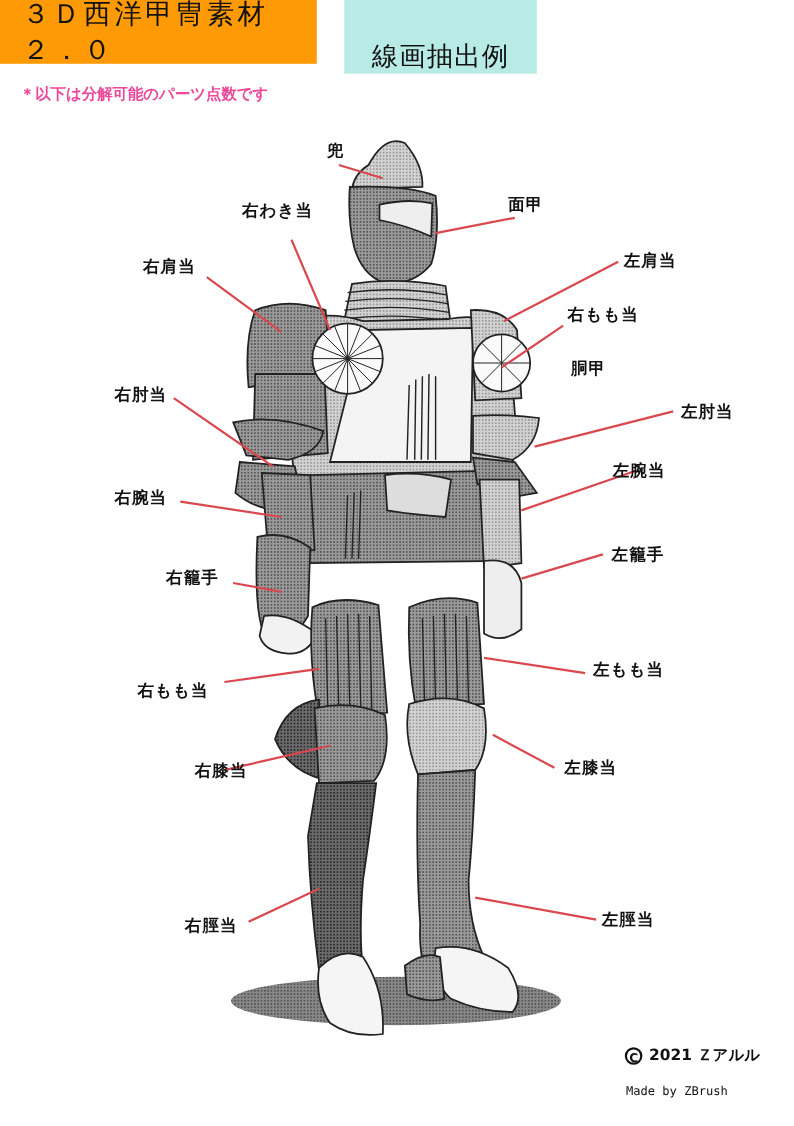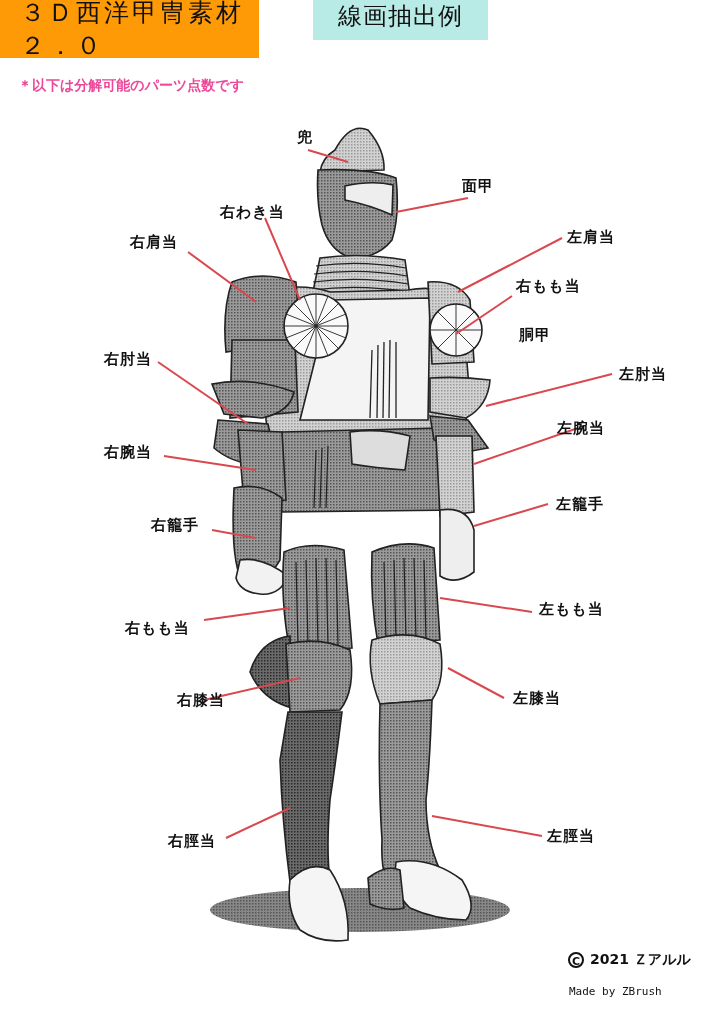--- a/index.html
+++ b/index.html
@@ -1,22 +1,22 @@
 <!DOCTYPE html>
 <html><head>
 <meta charset="utf-8">
 <style>
   html, body { margin:0; padding:0; background:#ffffff; }
   body { width:722px; height:1024px; position:relative; overflow:hidden;
          font-family:"DejaVu Sans","Liberation Sans",sans-serif; color:#111; }
-  .hdr-main { position:absolute; left:0; top:0; width:259px; height:58px;
+  .hdr-main { position:absolute; left:0; top:0; width:288px; height:58px;
               background:#fe9a06; display:flex; align-items:center;justify-content:center; }
   .hdr-main span { font-size:25px; letter-spacing:3px; margin-left:20px; font-weight:normal; color:#111; }
-  .hdr-sub { position:absolute; left:313px; top:0; width:175px; height:40px;
-             background:#b8eae6; display:flex; align-items:flex-start; justify-content:center; }
+  .hdr-sub { position:absolute; left:313px; top:0; width:175px; height:67px;
+             background:#b8eae6; display:flex; align-items:flex-end; justify-content:center; }
   .hdr-sub span { font-size:24px; letter-spacing:1px; color:#111; }
   .note { position:absolute; left:18px; top:77px; font-size:14px; font-weight:bold; color:#ec4899; }
   .figure { position:absolute; left:0; top:0; width:722px; height:1024px; }
   .label { position:absolute; font-size:15px; font-weight:bold; color:#111; white-space:nowrap; letter-spacing:1px; }
   .copy { position:absolute; left:568px; top:951px; font-size:14px; font-weight:bold; display:flex; align-items:center; gap:6px; }
   .copy .c-icon { display:inline-block; width:16px; height:16px; border:2px solid #111; border-radius:50%;
                   font-size:11px; line-height:16px; text-align:center; box-sizing:border-box; font-weight:bold; }
   .made { position:absolute; left:569px; top:985px; font-size:11px; font-family:"DejaVu Sans Mono","Liberation Mono",monospace; color:#111; }
 </style>
 </head>
@@ -150,21 +150,21 @@
     <line x1="532" y1="612" x2="440" y2="598"></line>
     <line x1="204" y1="700" x2="300" y2="678"></line>
     <line x1="504" y1="698" x2="448" y2="668"></line>
     <line x1="226" y1="838" x2="290" y2="808"></line>
     <line x1="542" y1="836" x2="432" y2="816"></line>
   </g>
 </svg>
 
 <div class="label" style="left:297px;top:128px;">兜</div>
 <div class="label" style="left:462px;top:177px;">面甲</div>
-<div class="label" style="left:220px;top:203px;">右わき当</div>
+<div class="label" style="left:220px;top:182px;">右わき当</div>
 <div class="label" style="left:130px;top:233px;">右肩当</div>
 <div class="label" style="left:567px;top:228px;">左肩当</div>
 <div class="label" style="left:516px;top:277px;">右もも当</div>
 <div class="label" style="left:519px;top:326px;">胴甲</div>
 <div class="label" style="left:104px;top:350px;">右肘当</div>
 <div class="label" style="left:619px;top:365px;">左肘当</div>
 <div class="label" style="left:104px;top:443px;">右腕当</div>
 <div class="label" style="left:557px;top:419px;">左腕当</div>
 <div class="label" style="left:151px;top:516px;">右籠手</div>
 <div class="label" style="left:556px;top:495px;">左籠手</div>

